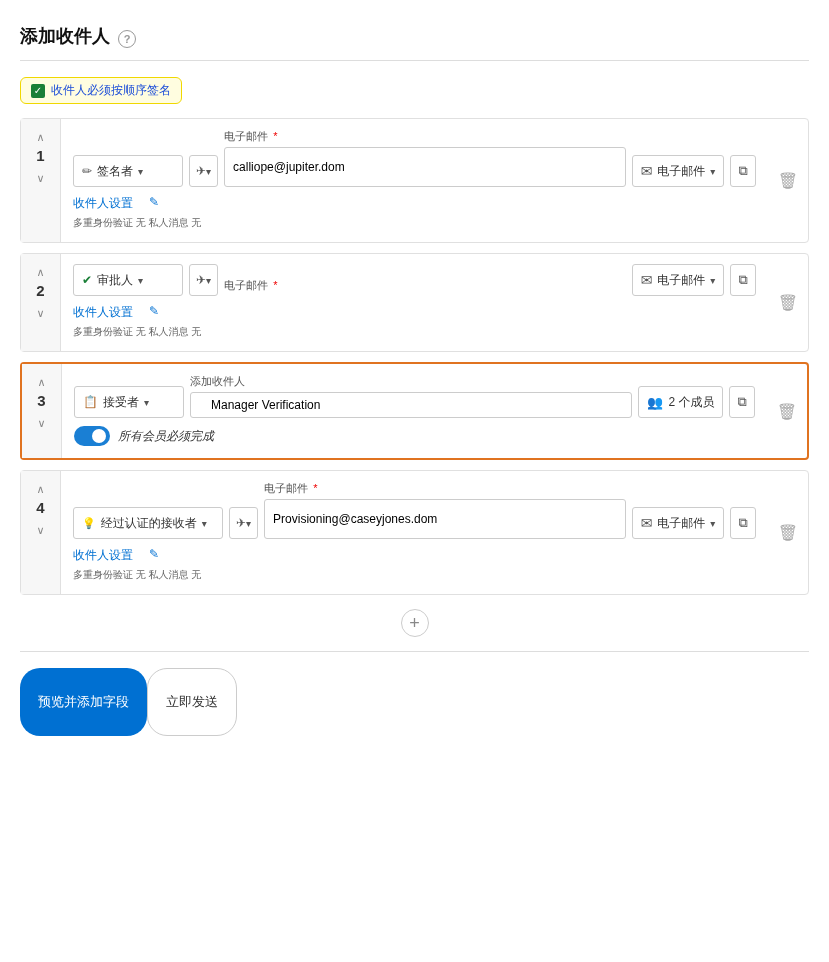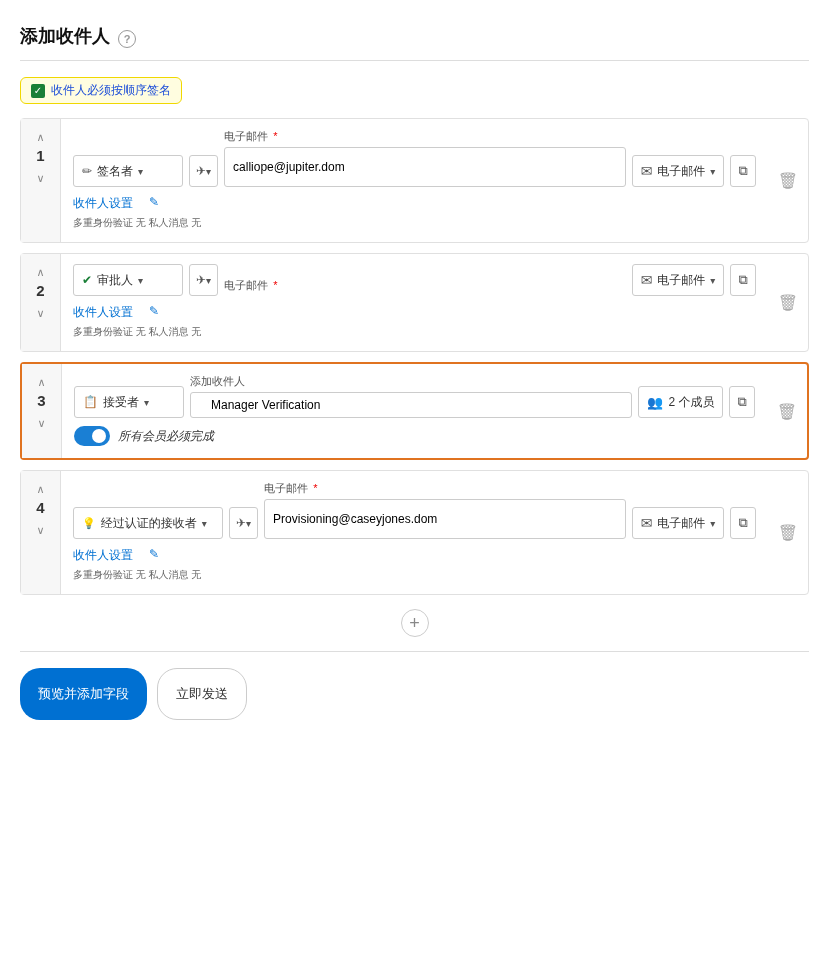--- a/index.html
+++ b/index.html
@@ -304,38 +304,37 @@
       cursor: pointer;
       display: flex;
       align-items: center;
       justify-content: center;
       font-size: 18px;
       color: #888;
     }
 
     .action-bar {
       display: flex;
-      gap: 10px;
       margin-top: 10px;
     }
     .btn-primary {
       background: #0070d2;
       color: #fff;
       border: none;
       border-radius: 20px;
       padding: 8px 18px;
       font-size: 13px;
       cursor: pointer;
     }
     .btn-secondary {
       background: #fff;
       color: #333;
       border: 1px solid #ccc;
       border-radius: 20px;
-      padding: 16px 18px;
+      padding: 24px 18px;
       font-size: 13px;
       cursor: pointer;
     }
 
     .chevron {
       font-size: 10px;
       color: #555;
     }
 
     .row-inputs {

